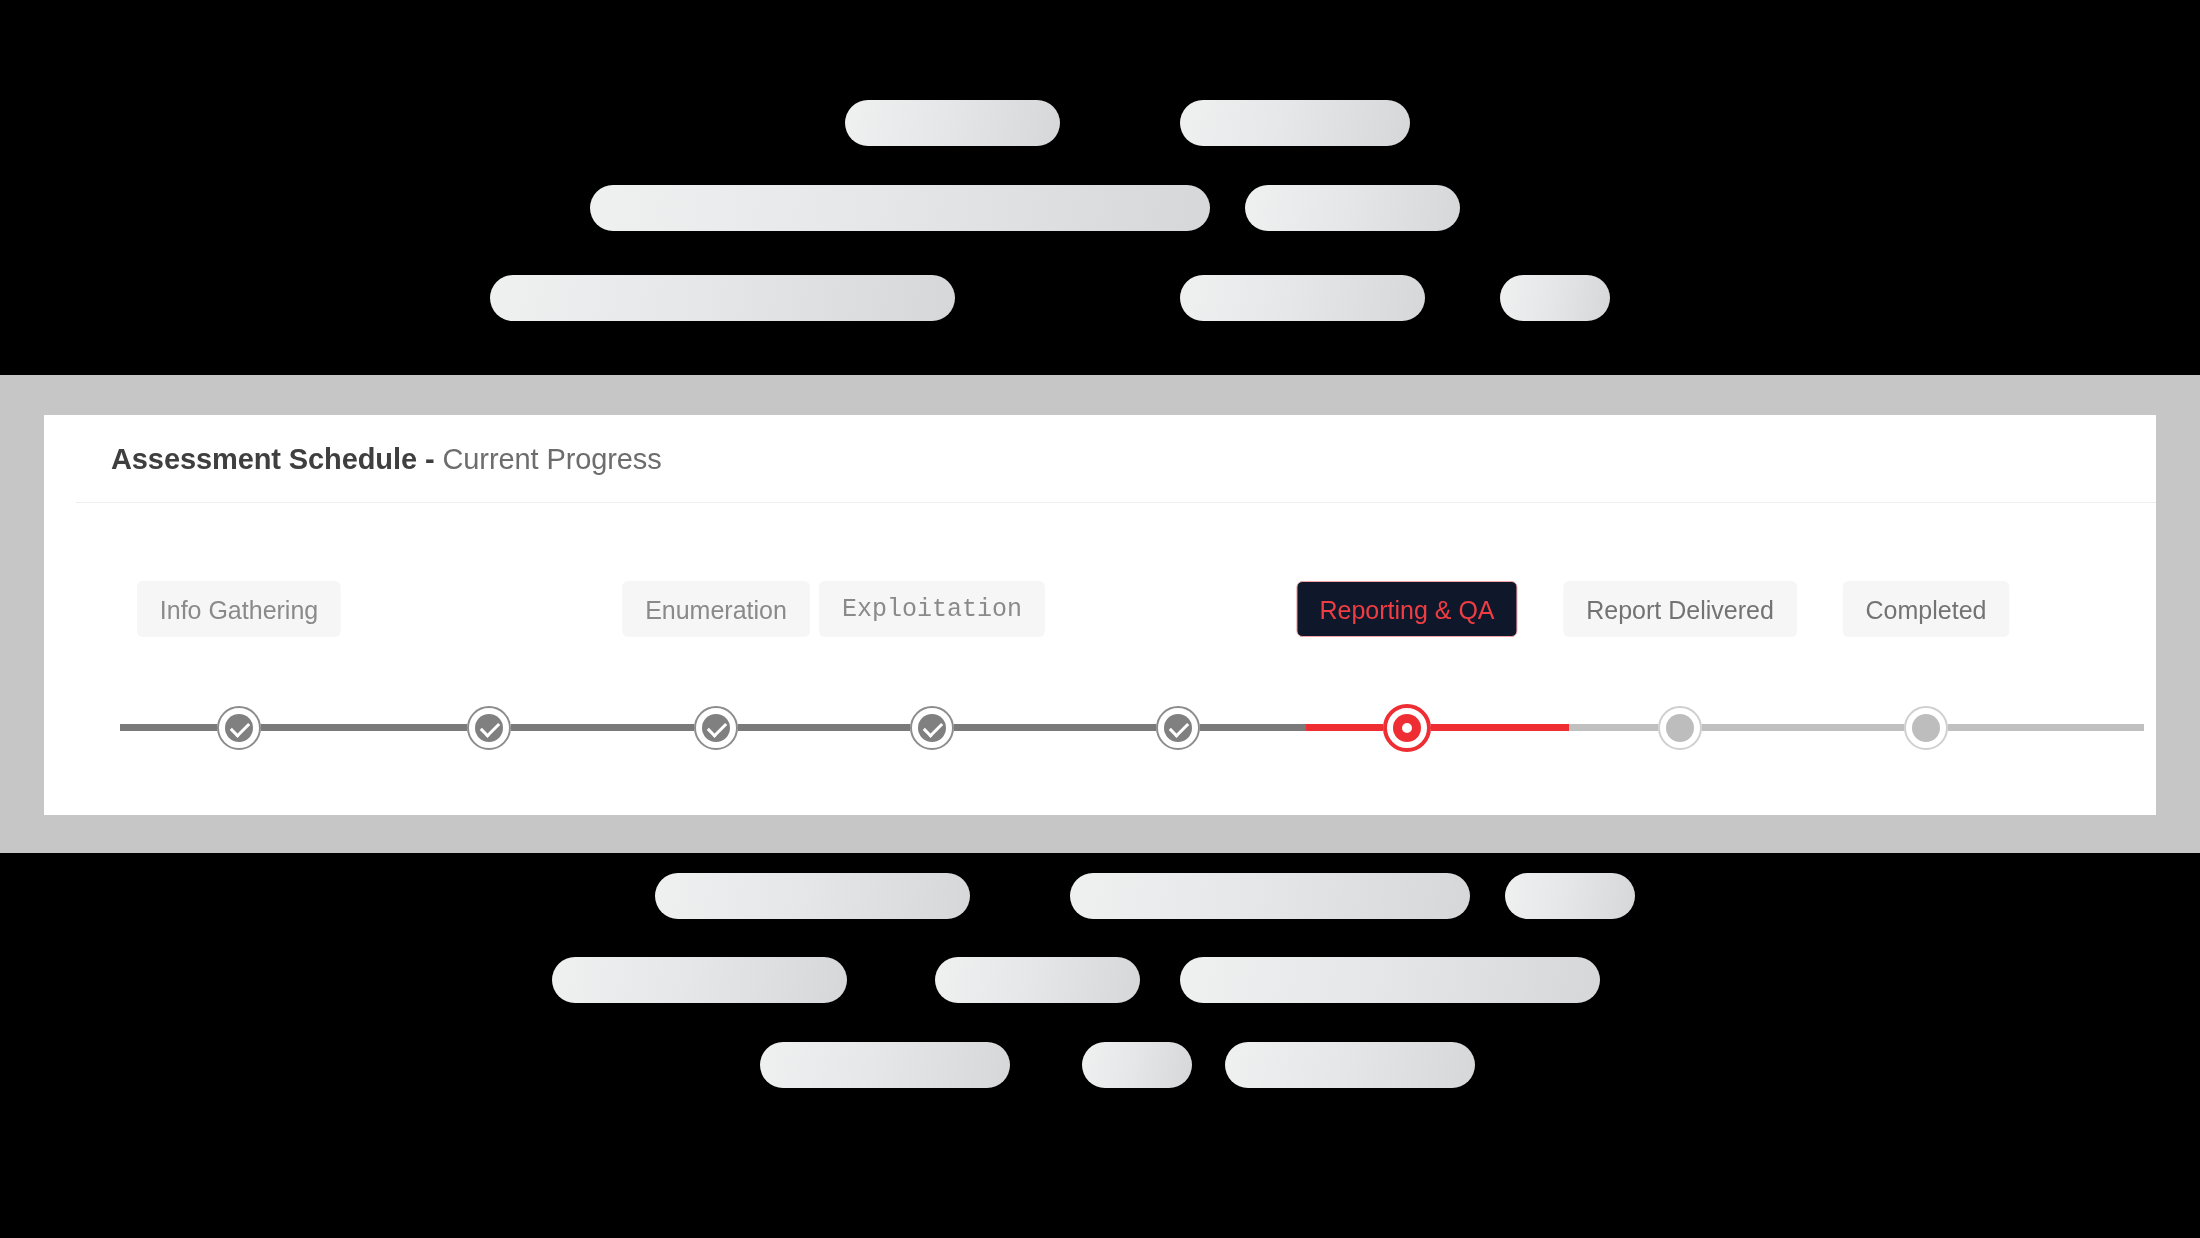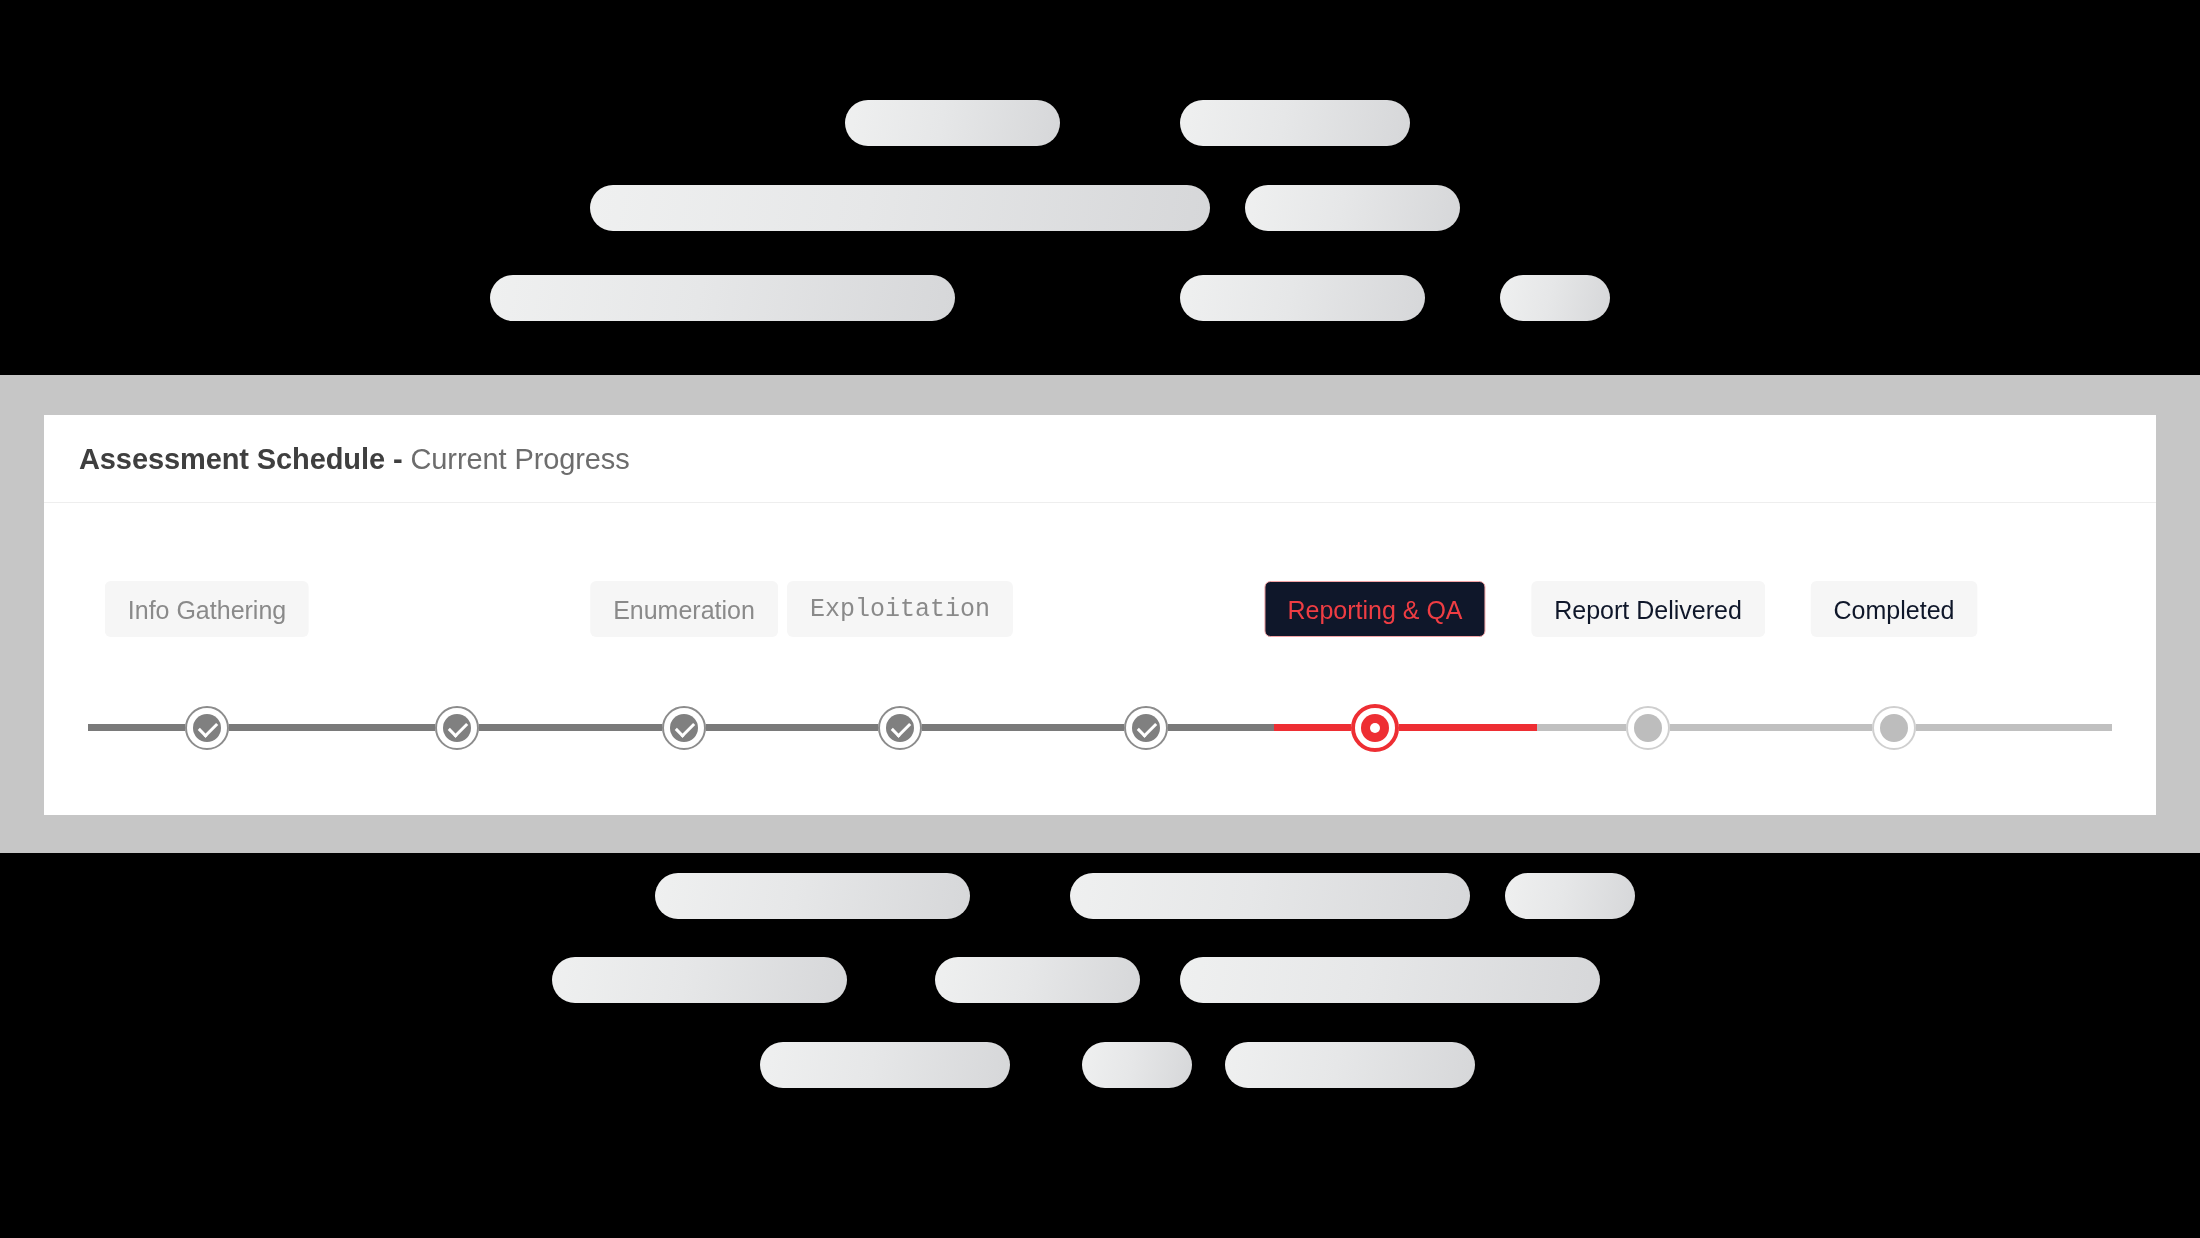--- a/index.html
+++ b/index.html
@@ -47,20 +47,21 @@
 
   
   .card {
     position: absolute;
     left: 44px;
     top: 415px;
     width: 2112px;
     height: 400px;
     background: #ffffff;
     box-sizing: border-box;
+    padding-left: 32px;
   }
   .card-header {
     position: relative;
     height: 88px;
     border-bottom: 1px solid #eeeeee;
     box-sizing: border-box;
   }
   .card-title {
     position: absolute;
     left: 35px;
@@ -131,21 +132,21 @@
     color: #8a8a8a;
     border: 1px solid transparent;
   }
   .chip.active {
     background: #0f172a;
     color: #ef3d43;
     border: 1px solid #f3a3a5;
   }
   .chip.future {
     background: #f6f6f6;
-    color: #0f172a;
+    color: #737373;
     border: 1px solid transparent;
   }
 
   
   .track {
     position: absolute;
     left: 0;
     top: 179px;
     width: 2112px;
     height: 90px;

